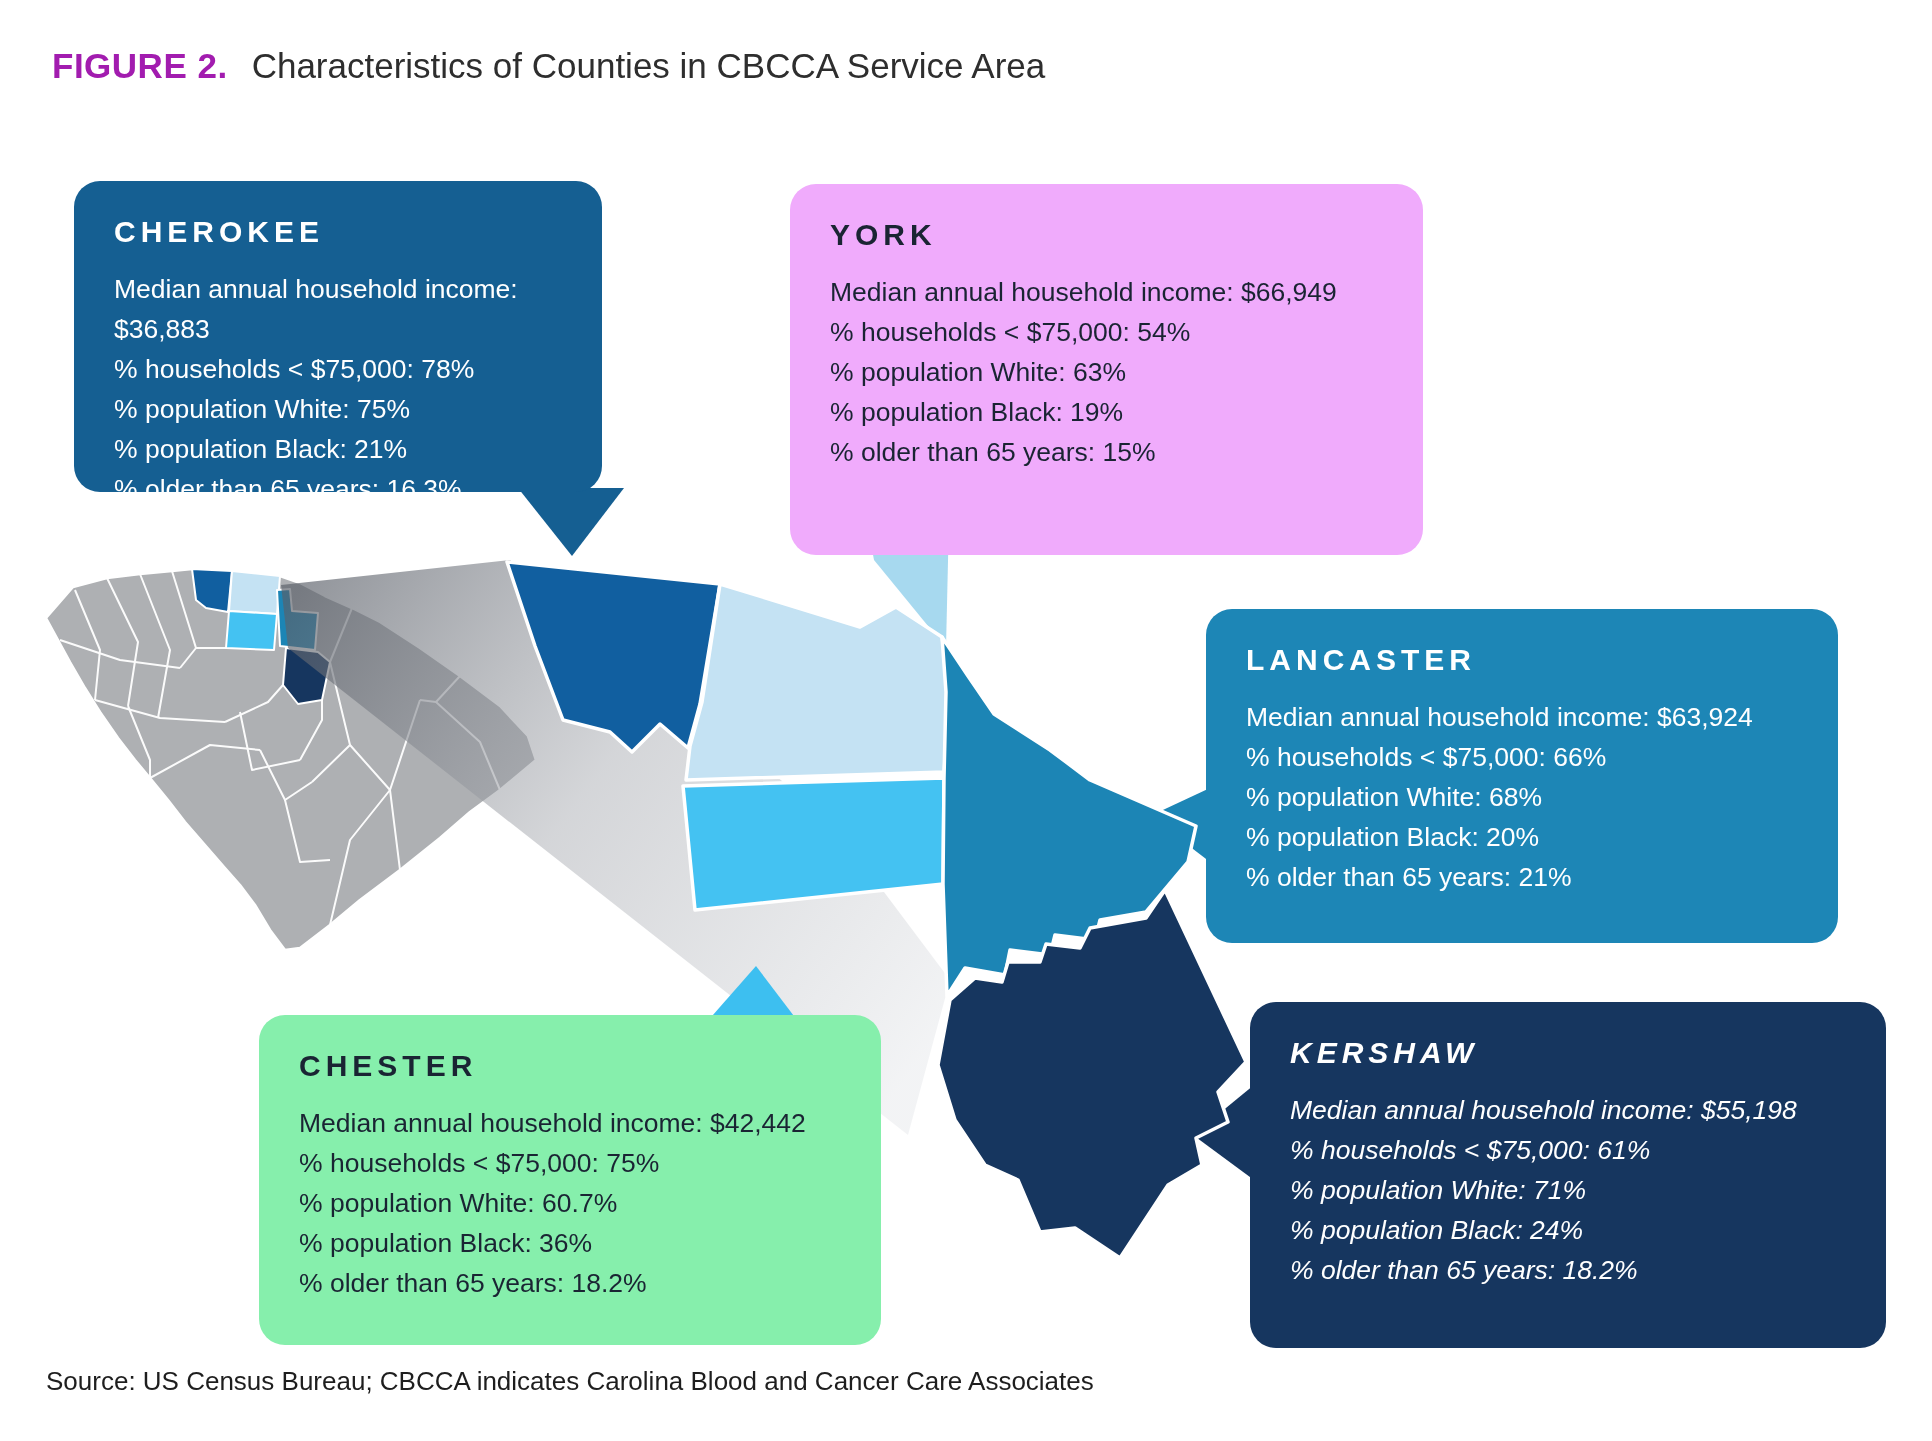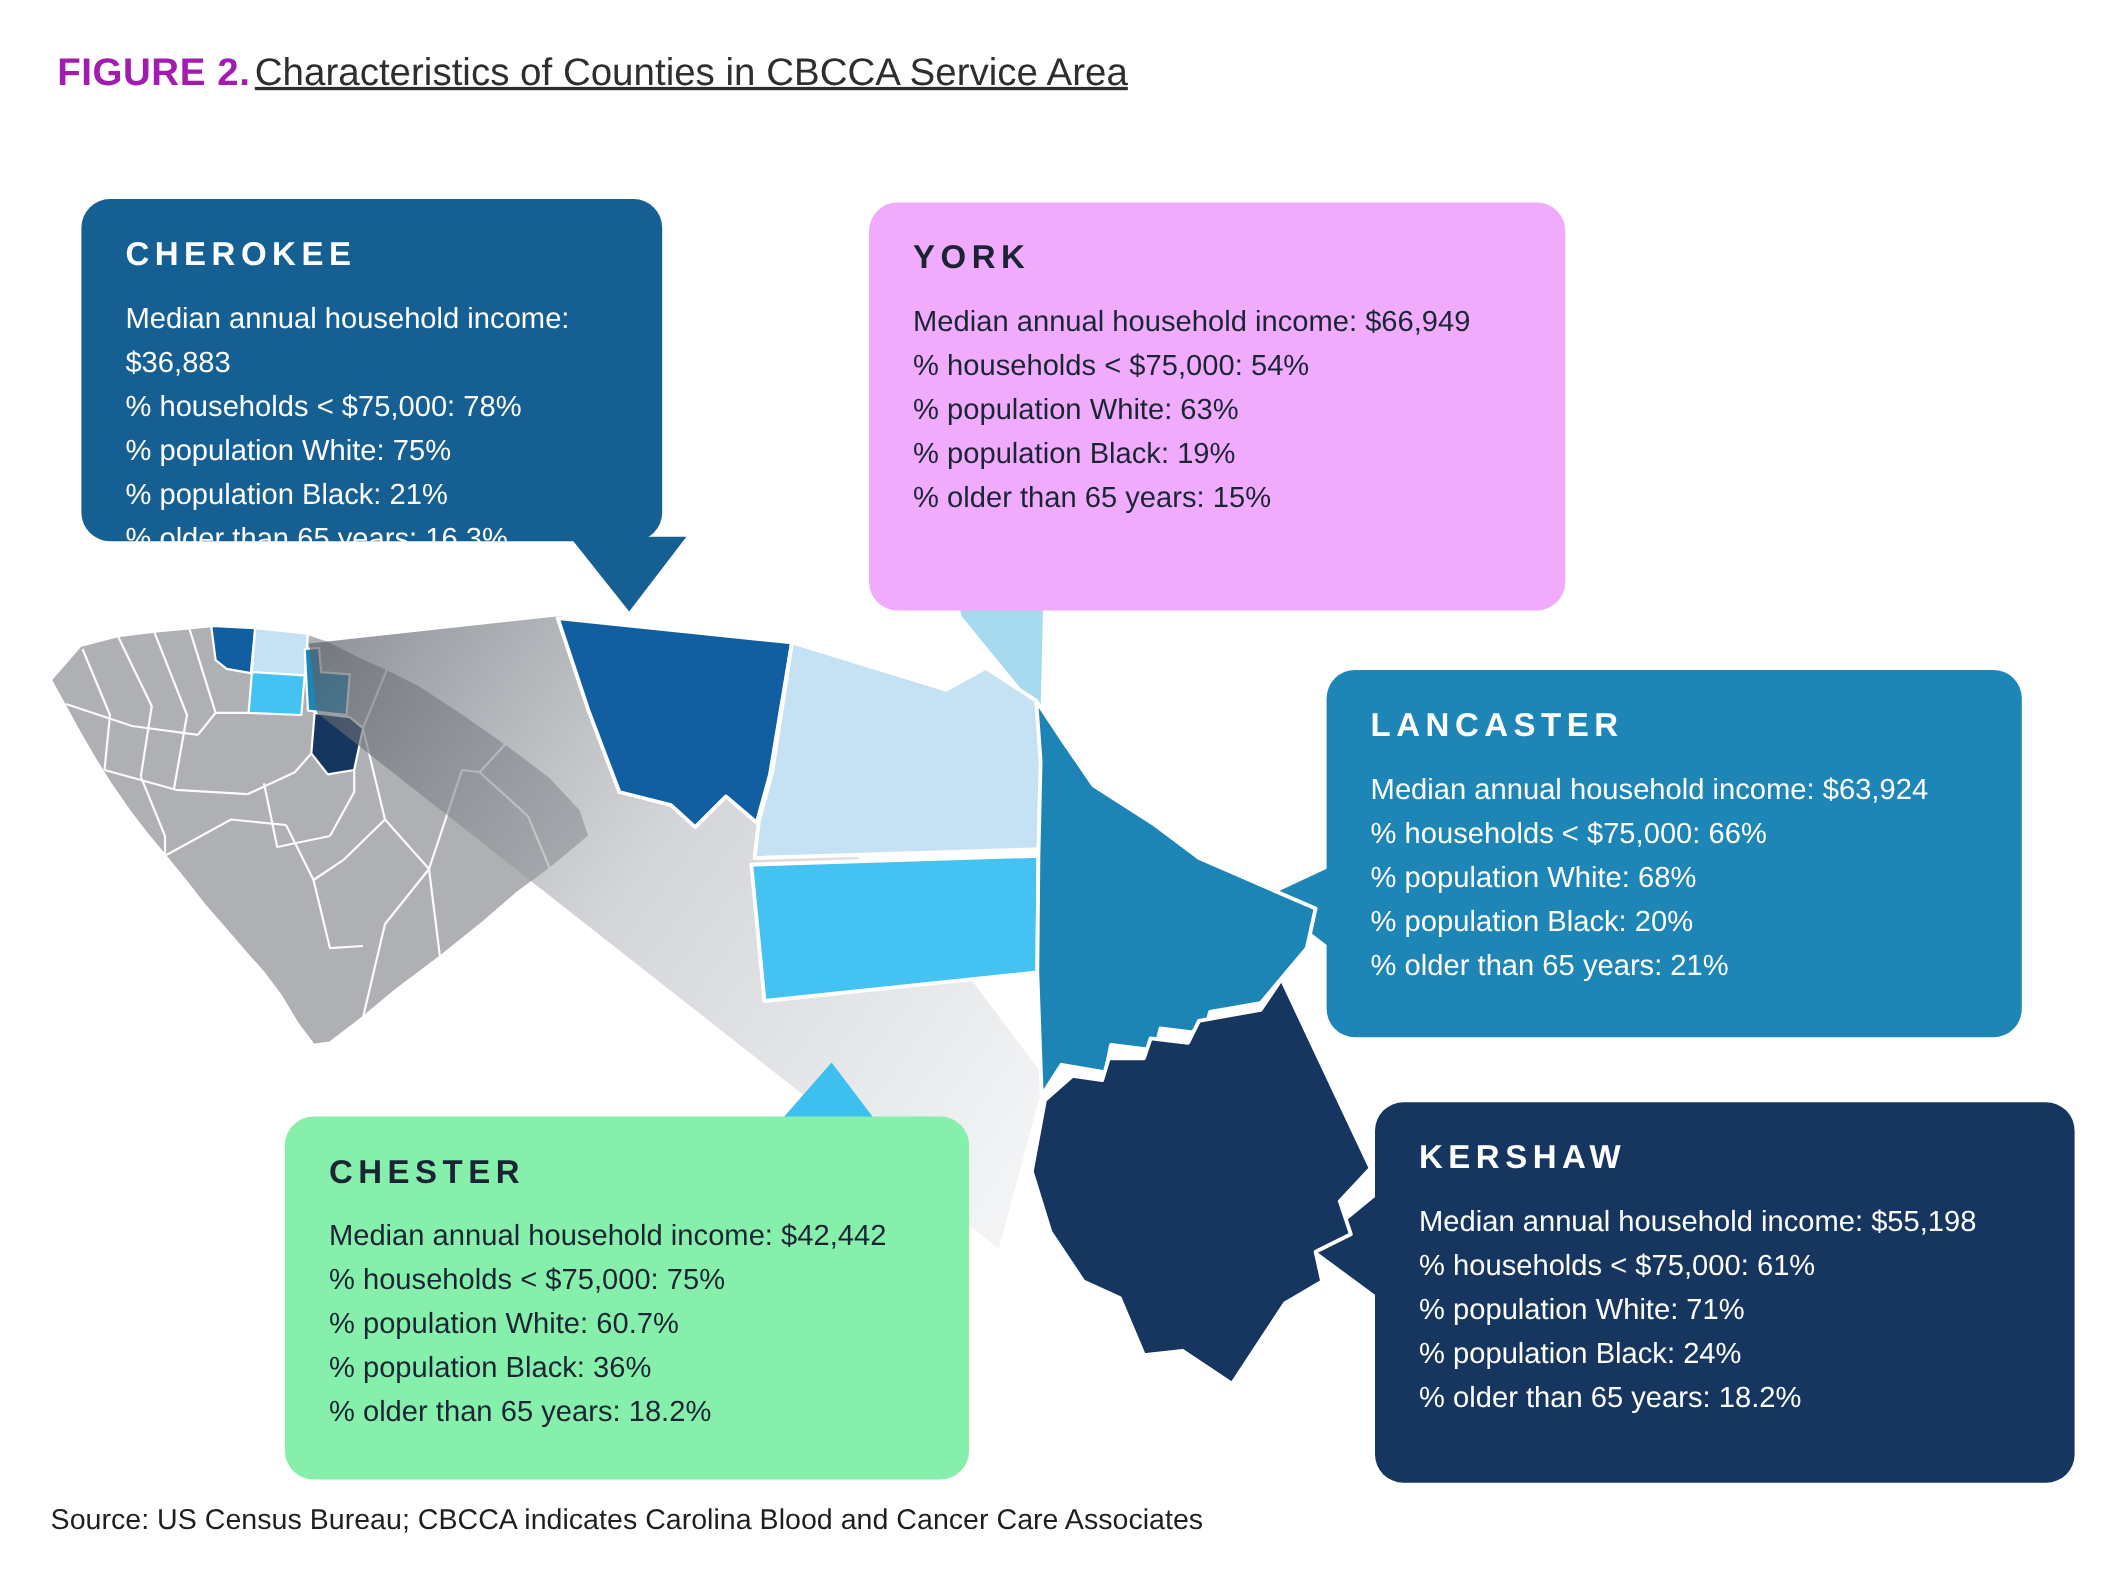--- a/index.html
+++ b/index.html
@@ -1,20 +1,20 @@
 <!DOCTYPE html>
 <html><head>
 <meta charset="utf-8">
 <style>
   html,body{margin:0;padding:0;background:#ffffff;}
   body{font-family:"Liberation Sans","DejaVu Sans",sans-serif;}
   .figure-canvas{position:relative;width:1932px;height:1441px;background:#fff;overflow:hidden;}
   .figure-title{position:absolute;left:52px;top:46px;font-size:35px;color:#222;white-space:nowrap;}
   .figure-title .fig-label{font-weight:700;color:#a21caf;letter-spacing:.5px;}
-  .figure-title .fig-text{font-weight:400;color:#2e2e2e;margin-left:4px;text-decoration:underline;}
+  .figure-title .fig-text{font-weight:400;color:#2e2e2e;margin-left:24px;}
   .map-svg{position:absolute;left:0;top:0;}
   .callout{position:absolute;border-radius:26px;box-sizing:border-box;padding:34px 40px 28px 40px;}
   .callout .co-title{font-size:30px;font-weight:700;letter-spacing:5px;}
   .callout .co-lines{margin-top:20px;font-size:26.5px;line-height:40px;font-weight:400;}
   .source-line{position:absolute;left:46px;top:1366px;font-size:26px;color:#1e1e1e;}
 </style>
 </head>
 <body>
 
 <div class="figure-canvas">
@@ -130,21 +130,21 @@
     <div class="co-title">CHESTER</div>
     <div class="co-lines">
       <div>Median annual household income: $42,442</div>
       <div>% households &lt; $75,000: 75%</div>
       <div>% population White: 60.7%</div>
       <div>% population Black: 36%</div>
       <div>% older than 65 years: 18.2%</div>
     </div>
   </div>
 
-  <div class="callout" style="left: 1250px; top: 1002px; width: 636px; height: 346px; background: rgb(22, 54, 95); color: rgb(255, 255, 255);">
+  <div class="callout" style="left: 1250px; top: 1002px; width: 636px; height: 346px; background: rgb(22, 54, 95); color: rgb(255, 255, 255); font-style: italic;">
     <div class="co-title">KERSHAW</div>
     <div class="co-lines">
       <div>Median annual household income: $55,198</div>
       <div>% households &lt; $75,000: 61%</div>
       <div>% population White: 71%</div>
       <div>% population Black: 24%</div>
       <div>% older than 65 years: 18.2%</div>
     </div>
   </div>
 

